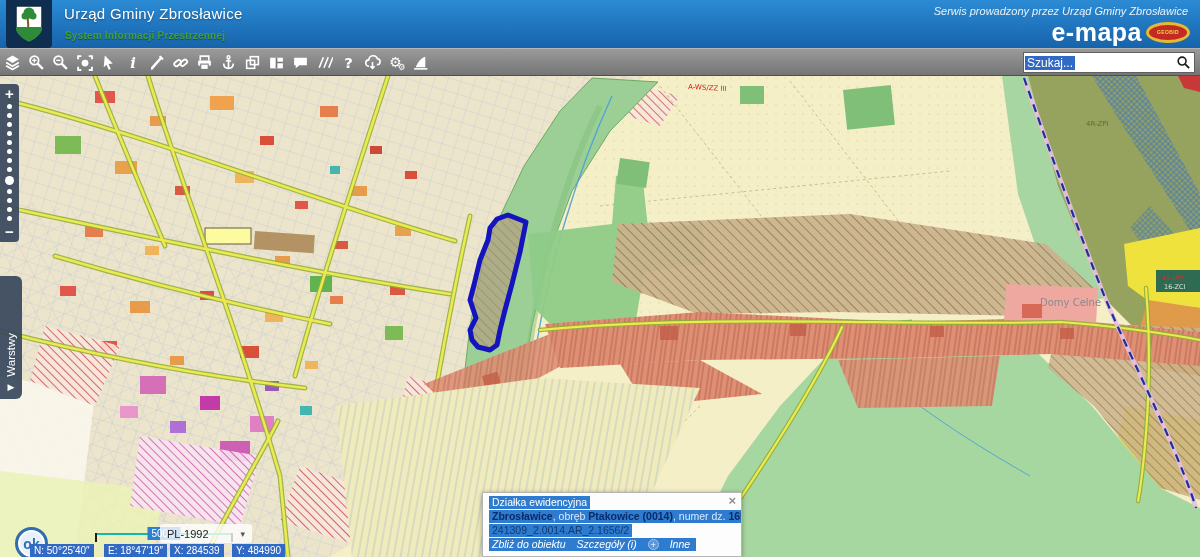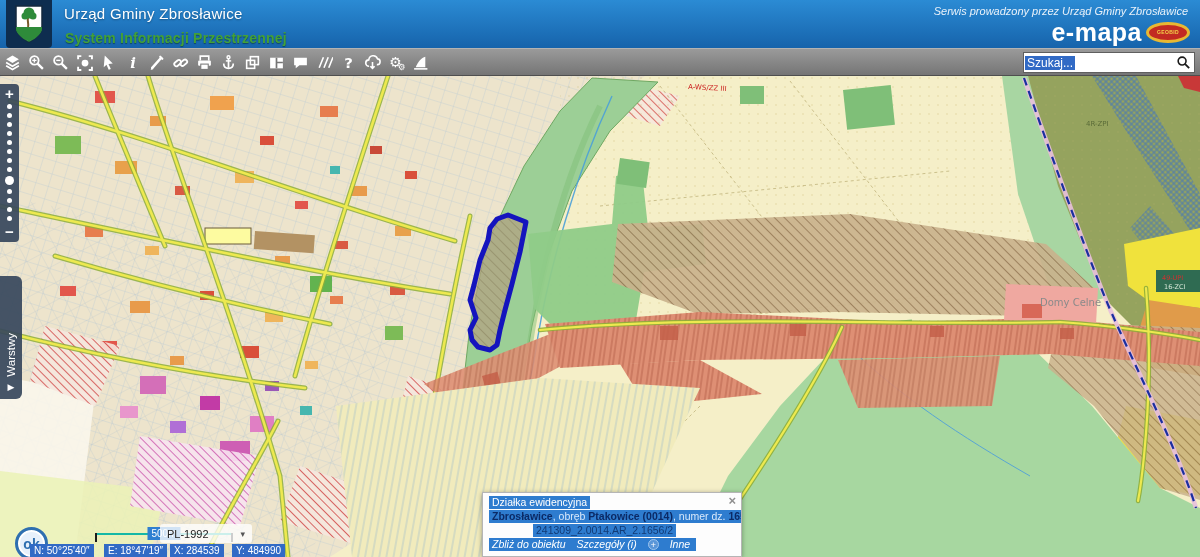--- a/index.html
+++ b/index.html
@@ -6,21 +6,21 @@
   html,body{margin:0;padding:0;background:#dfe3e8;font-family:"Liberation Sans",sans-serif;}
   #stage{position:relative;width:1200px;height:557px;overflow:hidden;background:#F5EFC8;}
 
   
   .header{position:absolute;left:0;top:0;width:1200px;height:48px;
     background:linear-gradient(#2b8bd4,#1663ab);}
   .logo-box{position:absolute;left:6px;top:0;width:46px;height:48px;background:#0E2D4F;
     border-radius:0 0 4px 4px;display:flex;align-items:center;justify-content:center;}
   .app-title{position:absolute;left:64px;top:5px;font-size:15px;font-weight:normal;color:#fff;
     text-shadow:0 1px 2px rgba(0,0,0,.35);letter-spacing:.3px;}
-  .app-subtitle{position:absolute;left:65px;top:30px;font-size:14px;font-weight:bold;color:#43A038;
+  .app-subtitle{position:absolute;left:65px;top:30px;font-size:10px;font-weight:bold;color:#43A038;
     text-shadow:0 1px 1px rgba(0,30,0,.45);letter-spacing:.2px;}
   .service-note{position:absolute;right:12px;top:5px;font-size:11px;color:#EAF2FA;font-style:italic;}
   .brand-row{position:absolute;right:10px;top:20px;height:24px;display:flex;align-items:center;gap:4px;}
   .brand-text{font-size:25px;font-weight:bold;color:#fff;letter-spacing:.5px;}
   .brand-oval{width:44px;height:21px;border-radius:50%;background:#C22B22;border:3px solid #E8B832;
     display:flex;align-items:center;justify-content:center;box-sizing:border-box;}
   .brand-oval span{font-size:5px;font-weight:bold;color:#F4D34A;letter-spacing:.4px;}
 
   
   .toolbar{position:absolute;left:0;top:48px;width:1200px;height:28px;
@@ -72,21 +72,21 @@
 
   
   .popup{position:absolute;left:482px;top:492px;width:260px;height:65px;background:#fdfdfd;
     border:1px solid #b5b5b5;box-shadow:0 1px 5px rgba(0,0,0,.35);box-sizing:border-box;overflow:hidden;}
   .popup .chip{position:absolute;left:6px;background:#2e7ccf;color:#fff;font-size:10.5px;
     line-height:13px;padding:0 3px;white-space:nowrap;}
   .popup .t1{top:3px;}
   .popup .t2{top:17px;max-width:246px;overflow:hidden;}
   .popup .t2 .b{font-weight:bold;color:#0b2a66;}
   .popup .t2 .l{color:#d9e9fb;}
-  .popup .t3{top:31px;color:#123a74;margin-left:44px;}
+  .popup .t3{top:31px;color:#123a74;}
   .popup .t4{top:45px;display:flex;align-items:center;gap:11px;padding-right:6px;font-style:italic;}
   .popup .t4 .act{cursor:pointer;}
   .plus-badge{width:11px;height:11px;border-radius:50%;background:#5a96d8;border:1px solid #9cc4ee;
     color:#fff;font-size:9px;line-height:11px;text-align:center;box-sizing:border-box;cursor:pointer;}
   .popup-close{position:absolute;right:5px;top:0px;font-size:13px;color:#8f8f8f;font-weight:bold;cursor:pointer;}
 </style>
 </head>
 <body>
 
 <div id="stage">

